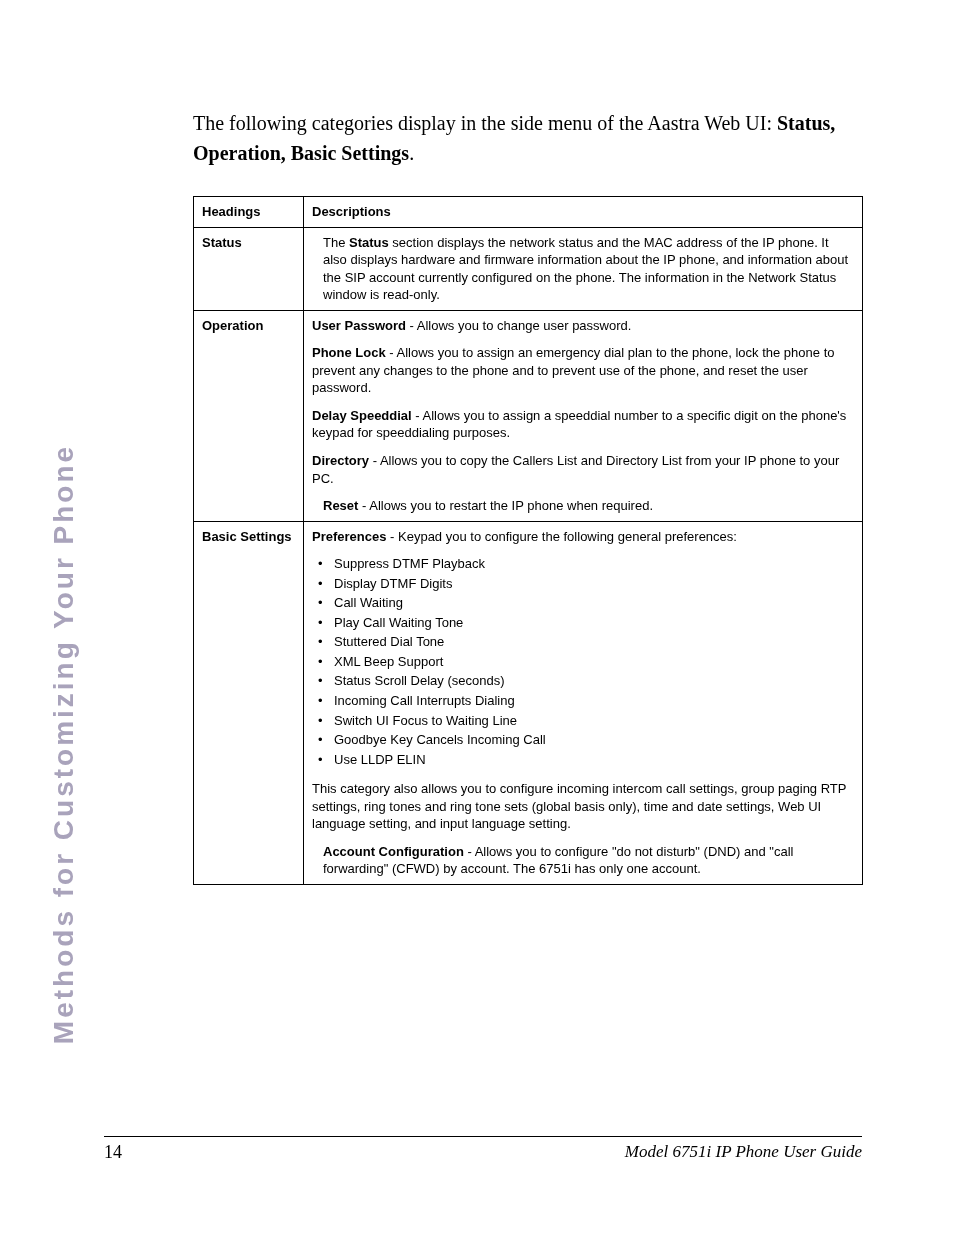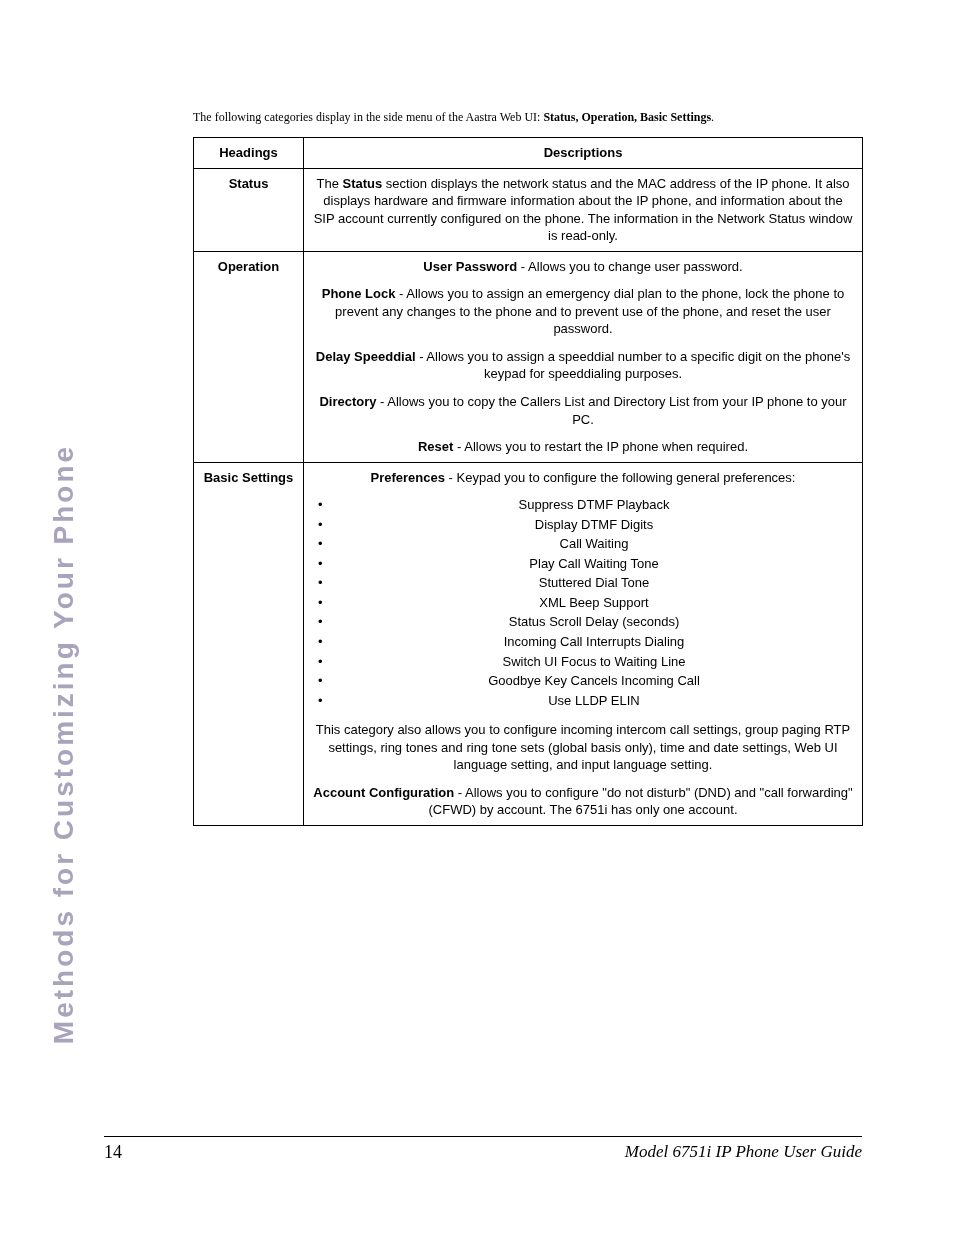--- a/index.html
+++ b/index.html
@@ -39,44 +39,44 @@
     font-family: Arial, Helvetica, sans-serif;
   }
   .content {
     position: absolute;
     left: 193px;
     top: 108px;
     width: 670px;
   }
   .intro {
     font-family: "Times New Roman", Times, serif;
-    font-size: 12px;
+    font-size: 20px;
     line-height: 1.5;
-    margin-bottom: 11px;
+    margin-bottom: 28px;
   }
   .intro .bold { font-weight: 700; }
   table.main {
     border-collapse: collapse;
     width: 100%;
     font-size: 13px;
     line-height: 1.35;
   }
   table.main th, table.main td {
     border: 1px solid #000;
     padding: 6px 8px;
     vertical-align: top;
-    text-align: center;
+    text-align: left;
   }
   table.main th {
     font-weight: 700;
     background: #fff;
   }
   .col-head { width: 110px; }
   .cell-desc p { margin: 0 0 10px 0; }
-  .cell-desc p:last-child { margin-bottom: 0; }
+  .cell-desc p:last-child { margin-bottom: 0; margin-left: 11px; }
   .b { font-weight: 700; }
   ul.prefs {
     list-style: none;
     margin: 4px 0 12px 4px;
     padding: 0;
   }
   ul.prefs li {
     position: relative;
     padding-left: 18px;
     margin: 2px 0;

